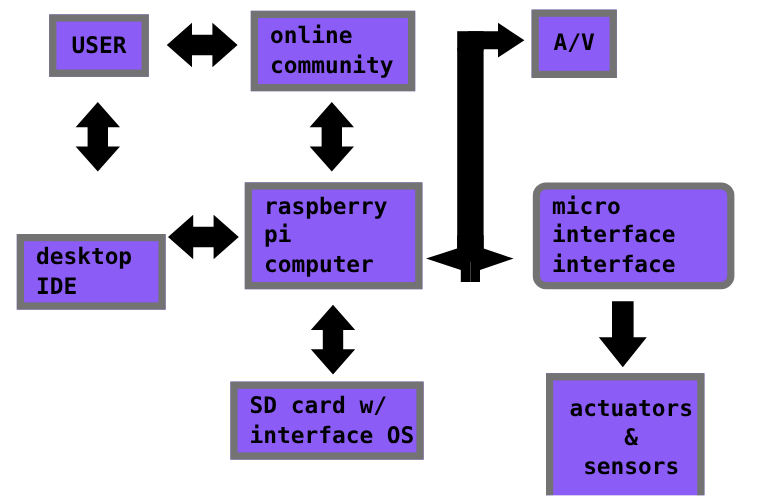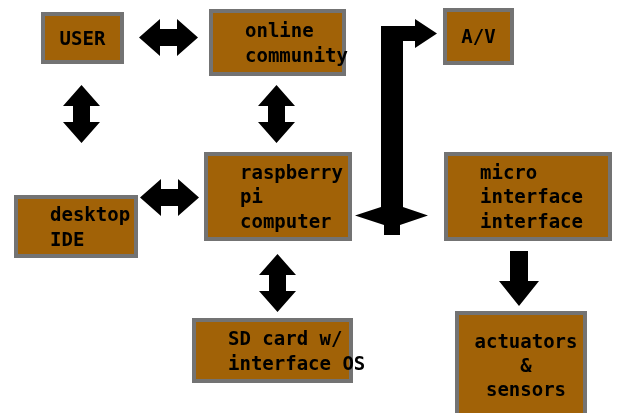--- a/index.html
+++ b/index.html
@@ -12,36 +12,36 @@
     position: relative;
     width: 634px;
     height: 413px;
     background: #ffffff;
     overflow: hidden;
     font-family: "DejaVu Sans Mono", "Liberation Mono", monospace;
   }
   .node-box {
     position: absolute;
     box-sizing: border-box;
-    background: #a16207;
-    border: 4px solid #737373;
+    background: #8b5cf6;
+    border: 6px solid #737373;
     display: flex;
     flex-direction: column;
     justify-content: center;
     color: #000000;
     font-family: "DejaVu Sans Mono", "Liberation Mono", monospace;
     font-weight: bold;
     font-size: 19px;
     line-height: 1.28;
     letter-spacing: 0px;
     white-space: pre;
   }
   .node-box.align-left {
     align-items: flex-start;
-    padding-left: 32px;
+    padding-left: 10px;
     text-align: left;
   }
   .node-box.align-center {
     align-items: center;
     text-align: center;
   }
   .arrow-layer {
     position: absolute;
     left: 0;
     top: 0;
@@ -119,21 +119,21 @@
     <span>desktop</span>
     <span>IDE</span>
   </div>
 
   <div class="node-box align-left" style="left:204px; top:152px; width:148px; height:89px;">
     <span>raspberry</span>
     <span>pi</span>
     <span>computer</span>
   </div>
 
-  <div class="node-box align-left" style="left:444px; top:152px; width:168px; height:89px;">
+  <div class="node-box align-left" style="left:444px; top:152px; width:168px; height:89px;border-radius:11px;">
     <span>micro</span>
     <span>interface</span>
     <span>interface</span>
   </div>
 
   <div class="node-box align-left" style="left:192px; top:318px; width:161px; height:65px;">
     <span>SD card w/</span>
     <span>interface OS</span>
   </div>
 

